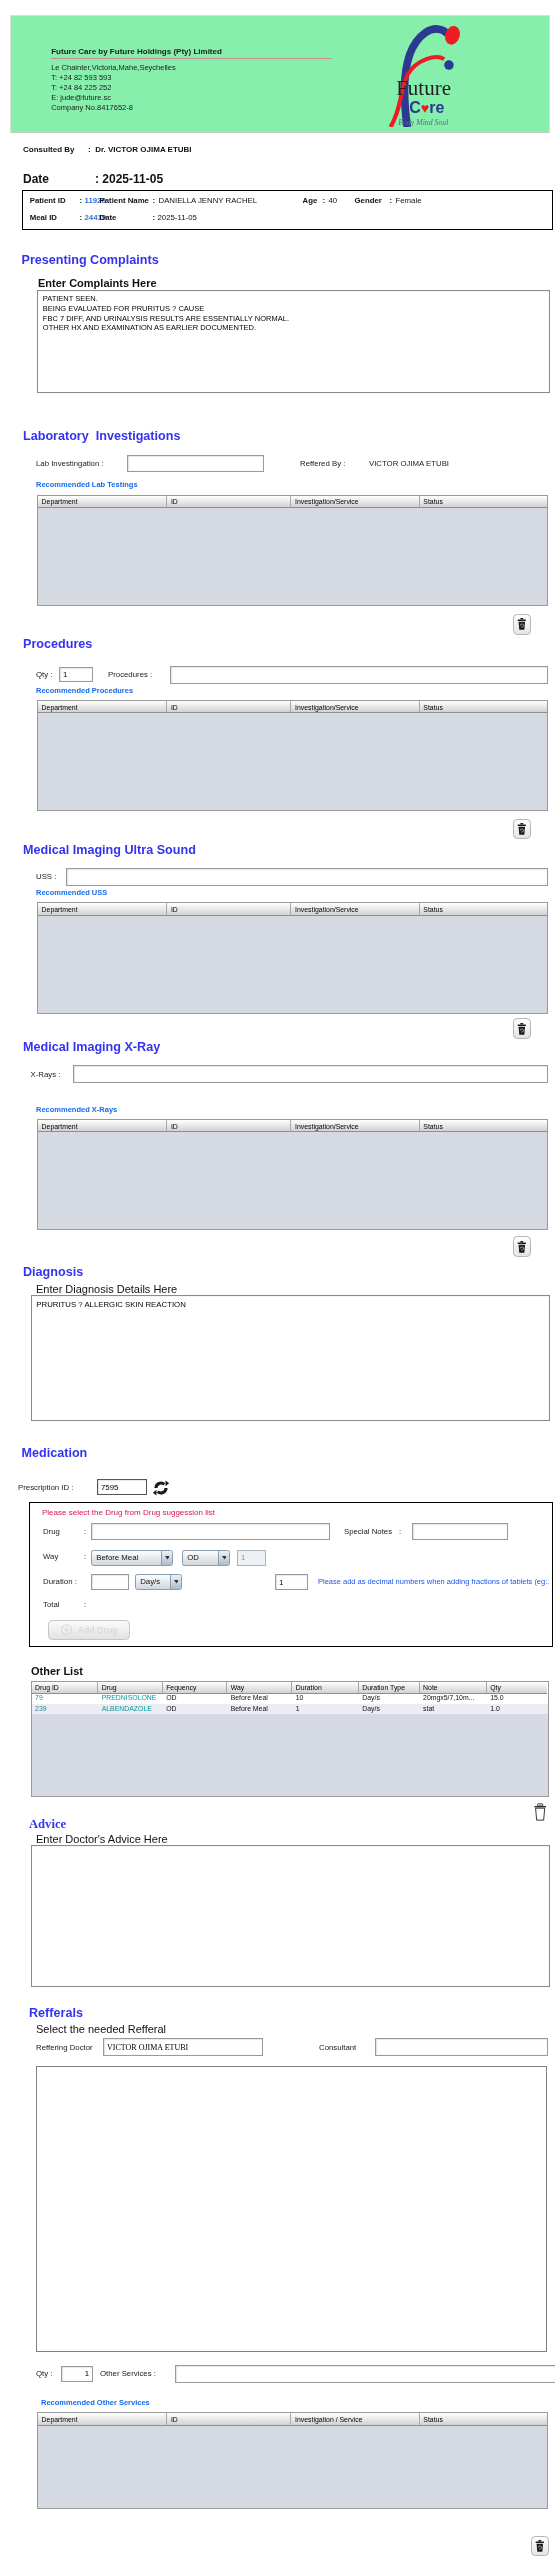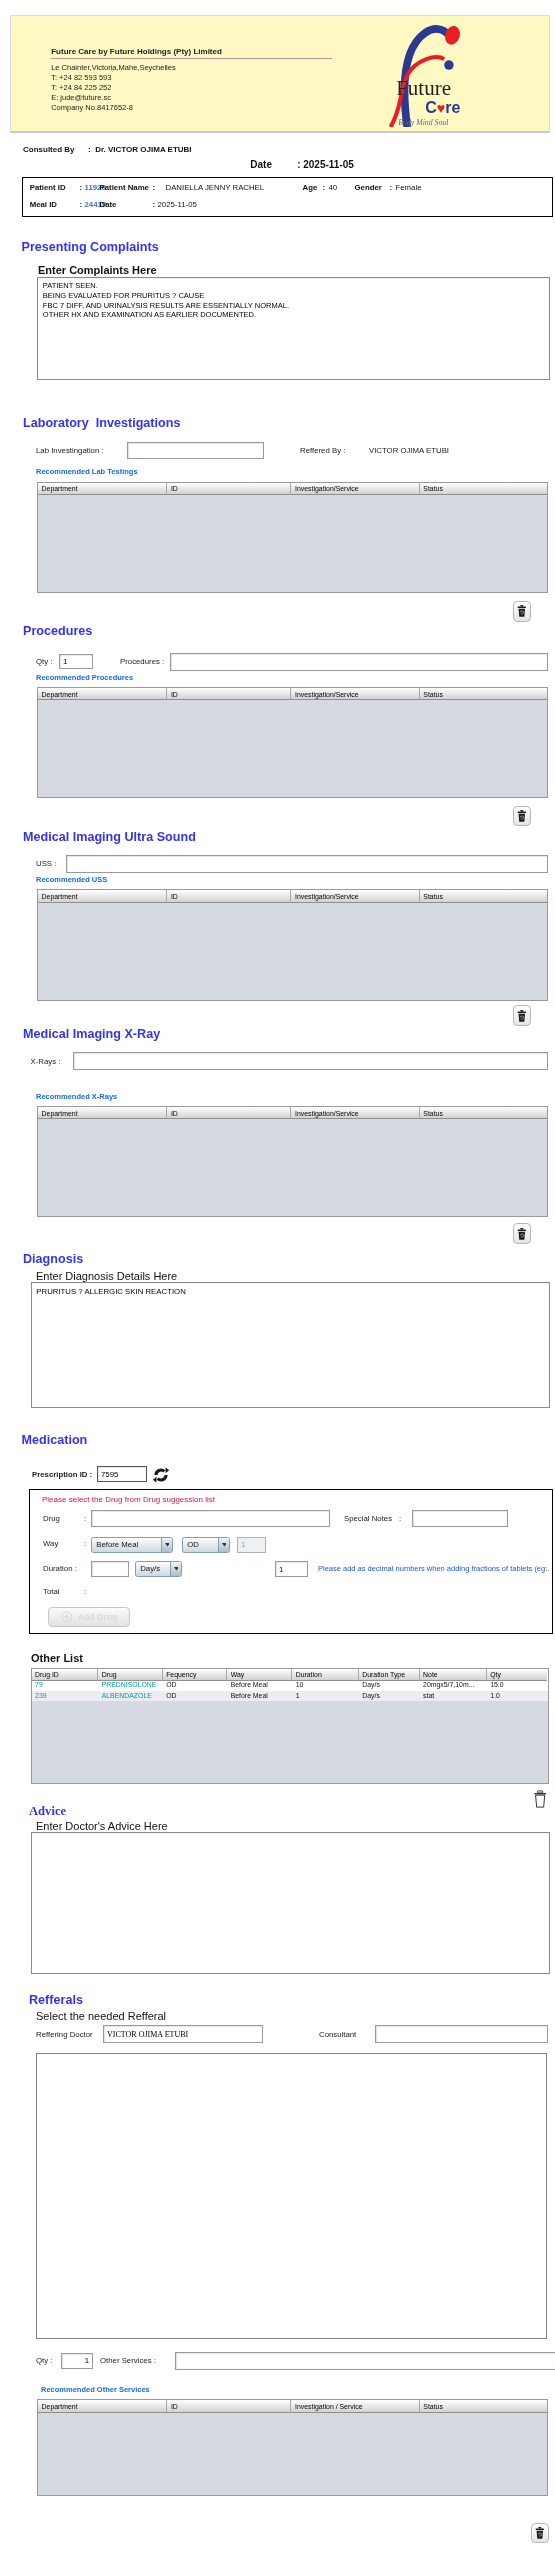--- a/index.html
+++ b/index.html
@@ -1,36 +1,36 @@
 <!DOCTYPE html>
 <html style="font-size:9.6px"><head>
 <meta charset="utf-8">
 <style>
   html,body{margin:0;padding:0;background:#fff;}
   .page{position:relative;width:556px;height:2576px;background:#fff;overflow:hidden;
         font-family:"Liberation Sans",sans-serif;color:#111;}
   
-  .header-box{position:relative;margin:15px 6px 0 10.2px;height:115px;background:#fef9c3;
+  .header-box{position:relative;margin:15px 6px 0 10.2px;height:115px;background:#86efac;
               border:0.6px solid #dcdcdc;border-bottom:2.4px solid #c9c9cc;padding-left:24px;}
   .company{position:absolute;left:40px;top:31px;width:281px;}
   .company-name{font-size:8px;font-weight:bold;color:#1c1c1c;padding-bottom:2.4px;
                 border-bottom:1.2px solid #c98f96;margin-bottom:3.6px;}
   .company-line{font-size:7.5px;line-height:10px;color:#1c1c1c;}
   .logo{position:absolute;left:359px;top:4.8px;width:126px;height:108px;}
   .logo-svg{position:absolute;left:0;top:0;}
   .logo-future{position:absolute;left:26px;top:55px;font-family:"Liberation Serif",serif;
                font-size:21px;color:#231f20;}
-  .logo-care{position:absolute;left:55px;top:78px;font-size:16px;font-weight:bold;color:#2b3990;text-align:center;}
+  .logo-care{position:absolute;left:39px;top:78px;font-size:16px;font-weight:bold;color:#2b3990;text-align:center;}
   .logo-heart{color:#ed1c24;font-size:14.3px;}
   .logo-tagline{position:absolute;left:28px;top:97px;font-family:"Liberation Serif",serif;
                 font-style:italic;font-size:7.8px;color:#5b6b85;}
   
   .consult-line{margin:12px 0 0 23px;height:10.8px;font-size:8px;font-weight:bold;}
   .consult-line .lbl{display:inline-block;width:65px;}
-  .date-line{margin:3px 0 0 23px;height:10.8px;font-size:10px;font-weight:bold;text-align:center;}
+  .date-line{margin:16px 0 0 23px;height:10.8px;font-size:12px;font-weight:bold;}
   .date-line .lbl{display:inline-block;width:72px;}
   .patient-box{position:relative;margin:7.2px 0 0 21.5px;width:529px;height:38px;
                border:1.2px solid #000;box-sizing:content-box;}
   .p-row{position:relative;height:13px;margin-top:4.8px;font-size:7.8px;}
   .p-row .abs{position:absolute;top:0;white-space:nowrap;}
   .p-lbl{font-weight:bold;}
   .p-id{color:#3a6fd8;font-weight:bold;}
   
   .section-heading{font-size:12.6px;font-weight:bold;color:#3433ef;height:15.5px;white-space:pre;}
   .sub-label{font-size:11px;margin-left:37px;height:9.6px;}
@@ -121,21 +121,21 @@
     <span class="lbl">Date</span><span>:</span>&nbsp;<span>2025-11-05</span>
   </div>
 
   <div class="patient-box">
     <div class="p-row">
       <span class="abs p-lbl" style="left:7.2px">Patient ID</span>
       <span class="abs p-lbl" style="left:57px">:</span>
       <span class="abs p-id" style="left:62px">11926</span>
       <span class="abs p-lbl" style="left:77px">Patient Name</span>
       <span class="abs p-lbl" style="left:130px">:</span>
-      <span class="abs" style="left:143px">DANIELLA JENNY RACHEL</span>
+      <span class="abs" style="left:136px">DANIELLA JENNY RACHEL</span>
       <span class="abs p-lbl" style="left:280px">Age</span>
       <span class="abs p-lbl" style="left:300px">:</span>
       <span class="abs" style="left:306px">40</span>
       <span class="abs p-lbl" style="left:332px">Gender</span>
       <span class="abs p-lbl" style="left:367px">:</span>
       <span class="abs" style="left:373px">Female</span>
     </div>
     <div class="p-row">
       <span class="abs p-lbl" style="left:7.2px">Meal ID</span>
       <span class="abs p-lbl" style="left:57px">:</span>
@@ -178,21 +178,21 @@
         <path d="M2.6 6.4 L13.4 6.4 L12.2 19.6 L3.8 19.6 Z" fill="#1a1a1a"></path>
         <path d="M5.6 12.5 a2.6 2.6 0 1 1 1.2 2.2" stroke="#fff" fill="none" stroke-width="0.9"></path>
       </svg>
     </button>
   </div>
 
   <div class="section-heading" style="margin:1.2px 0 0 23px">Procedures</div>
   <div class="frow" style="margin-top:13px;height:18px">
     <span class="abs flbl" style="left:36px;top:4.8px">Qty :</span>
     <input class="abs inp3d" style="left: 59px; top: 1.2px; width: 34px; height: 15.5px;" value="1">
-    <span class="abs flbl" style="left:120px;top:4.8px">Procedures :</span>
+    <span class="abs flbl" style="left:108px;top:4.8px">Procedures :</span>
     <input class="abs inp3d" style="left: 170px; top: 0px; width: 378px; height: 18px;" value="">
   </div>
   <div class="rec-link" style="margin-top:2.4px">Recommended Procedures</div>
   <div class="inv-table" style="margin-top:4.8px">
     <div class="t-head">
       <div class="th" style="width:25.4%">Department</div>
       <div class="th" style="width:24.4%">ID</div>
       <div class="th" style="width:25.2%">Investigation/Service</div>
       <div class="th" style="width:25%">Status</div>
     </div>
@@ -260,21 +260,21 @@
       </svg>
     </button>
   </div>
 
   <div class="section-heading" style="margin:7.2px 0 0 23px">Diagnosis</div>
   <div class="sub-label" style="margin-top:2.4px;margin-left:36px">Enter Diagnosis Details Here</div>
   <textarea class="ta" style="margin: 2.4px 0px 0px 30.5px; width: 519px; height: 126px; font-size: 7.8px;">PRURITUS ? ALLERGIC SKIN REACTION</textarea>
 
   <div class="section-heading" style="margin:25px 0 0 21.5px">Medication</div>
   <div class="frow" style="margin-top:16.7px;height:20.3px">
-    <span class="abs flbl" style="left:32px;top:4.8px;font-weight:bold">Prescription ID :</span>
+    <span class="abs flbl" style="left:18px;top:4.8px;font-weight:normal">Prescription ID :</span>
     <input class="abs inp3d" style="left: 97px; top: 1.2px; width: 50px; height: 16px; border-color: rgb(85, 85, 85);" value="7595">
     <button class="abs ghost-btn" style="left:151px;top:0;width:19px;height:19px">
       <svg width="18" height="18" viewBox="0 0 32 32">
         <path d="M7 16 a9 9 0 0 1 15 -6.5" stroke="#1a1a1a" stroke-width="5.5" fill="none"></path>
         <polygon points="24,2.5 24,13 30.5,7.5" fill="#1a1a1a"></polygon>
         <path d="M25 16 a9 9 0 0 1 -15 6.5" stroke="#1a1a1a" stroke-width="5.5" fill="none"></path>
         <polygon points="8,29.5 8,19 1.5,24.5" fill="#1a1a1a"></polygon>
       </svg>
     </button>
   </div>

